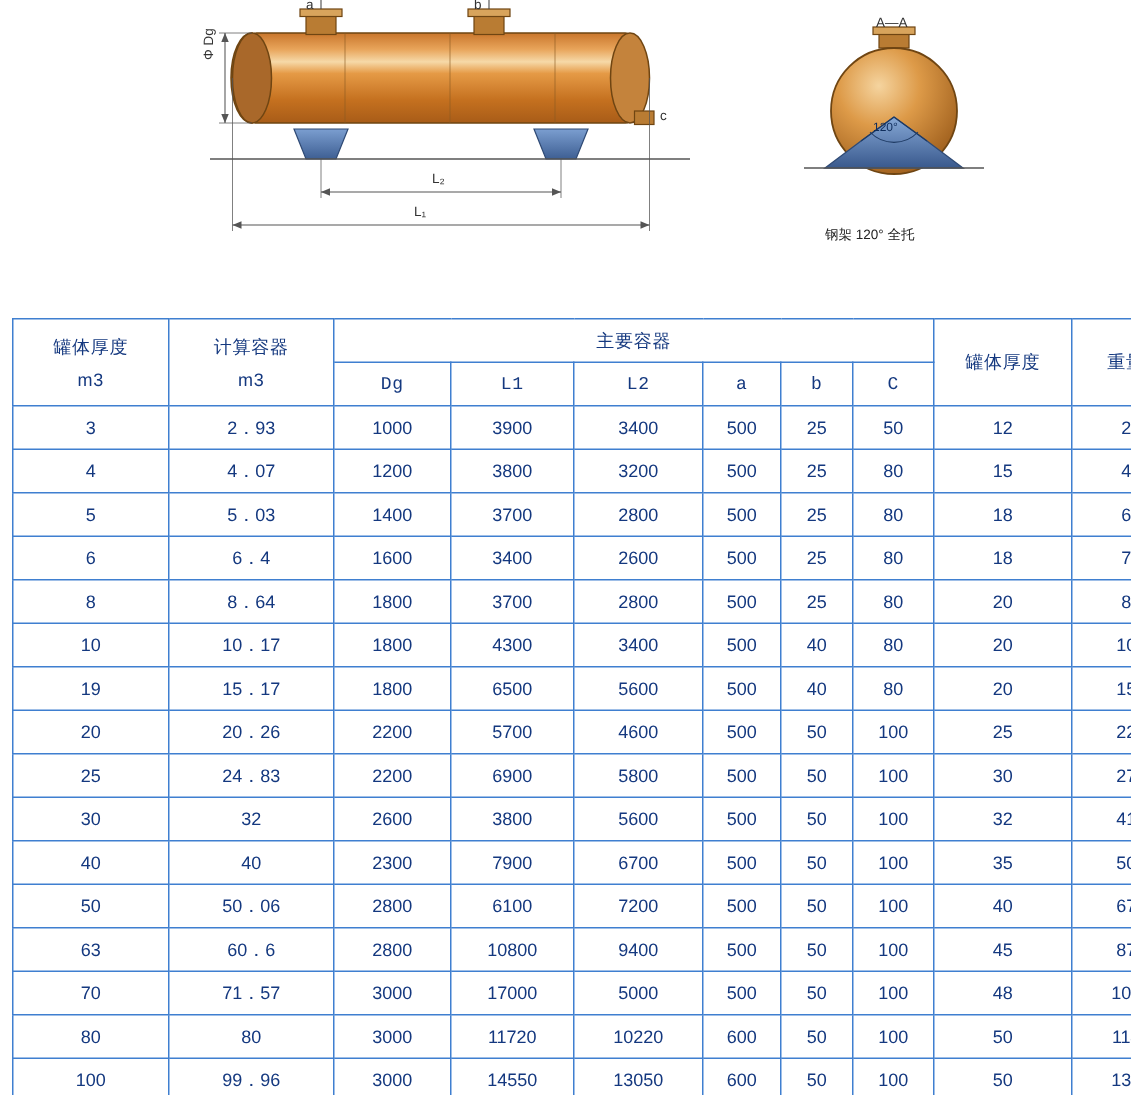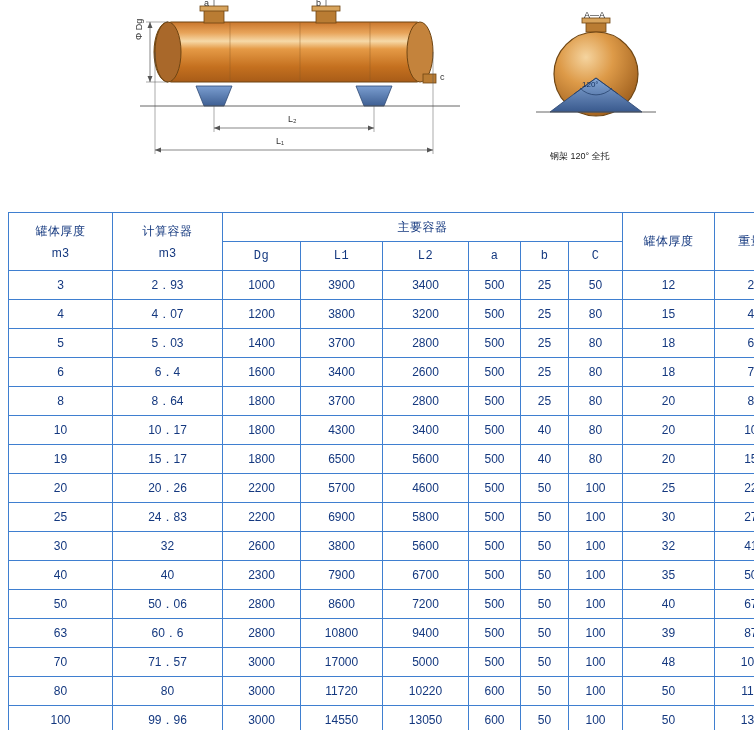--- a/index.html
+++ b/index.html
@@ -378,38 +378,38 @@
           <td>500</td>
           <td>50</td>
           <td>100</td>
           <td>35</td>
           <td>5086</td>
         </tr>
         <tr>
           <td>50</td>
           <td>50．06</td>
           <td>2800</td>
-          <td>8600</td>
+          <td>6100</td>
           <td>7200</td>
           <td>500</td>
           <td>50</td>
           <td>100</td>
           <td>40</td>
           <td>6727</td>
         </tr>
         <tr>
           <td>63</td>
           <td>60．6</td>
           <td>2800</td>
           <td>10800</td>
           <td>9400</td>
           <td>500</td>
           <td>50</td>
           <td>100</td>
-          <td>39</td>
+          <td>45</td>
           <td>8797</td>
         </tr>
         <tr>
           <td>70</td>
           <td>71．57</td>
           <td>3000</td>
           <td>17000</td>
           <td>5000</td>
           <td>500</td>
           <td>50</td>

